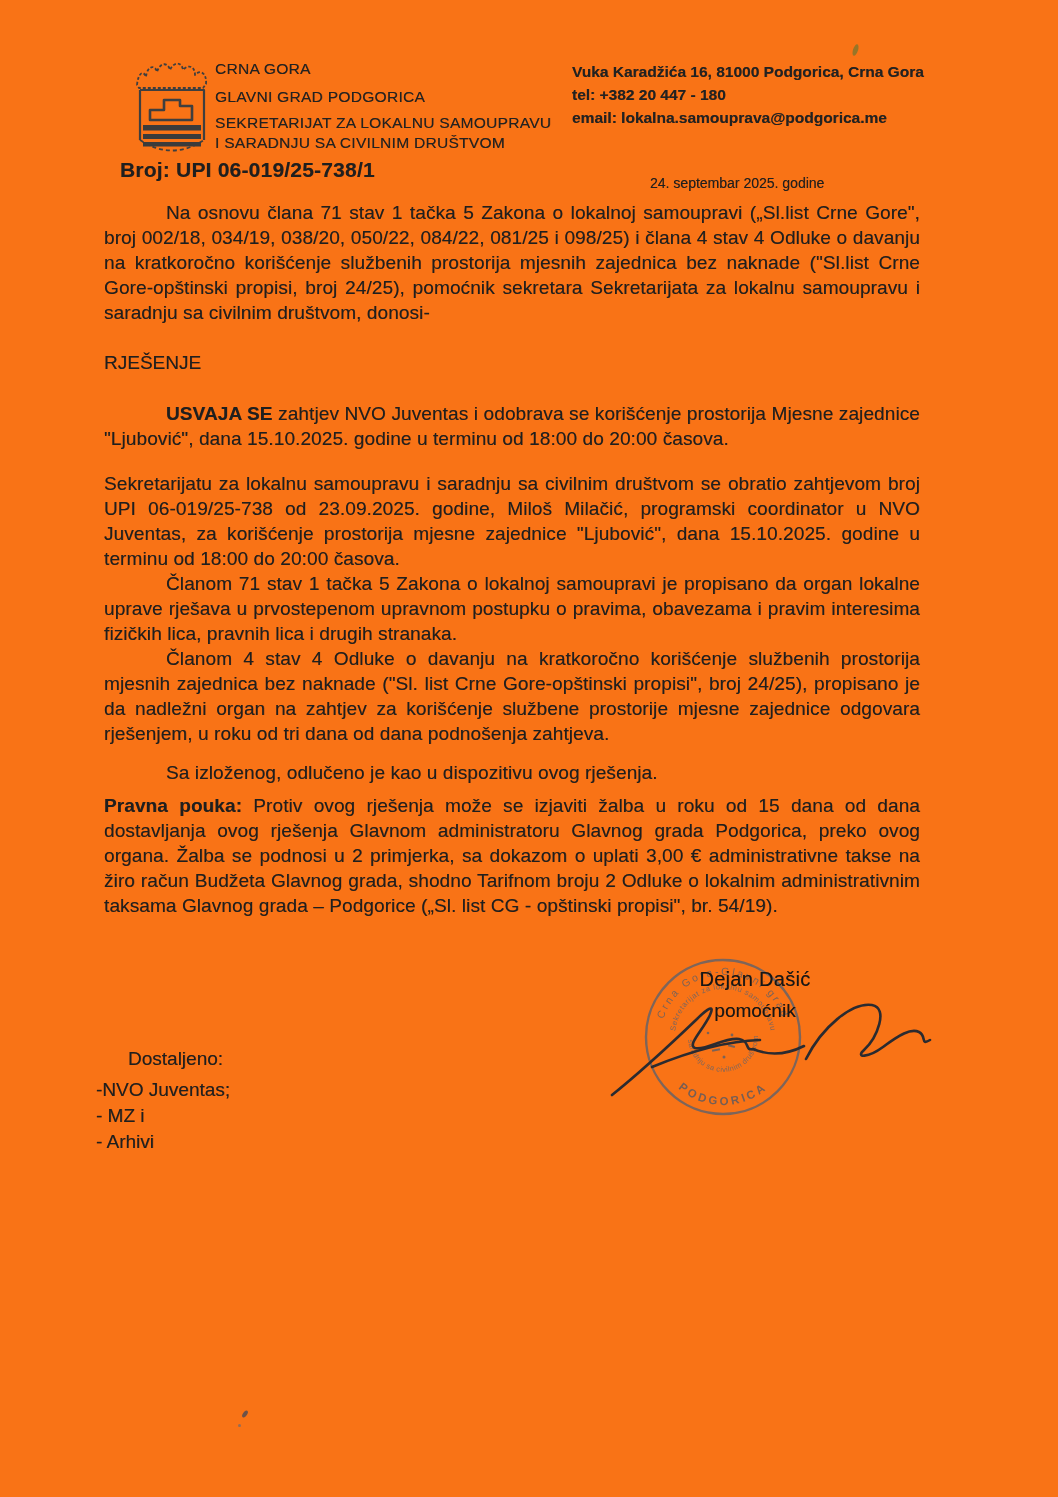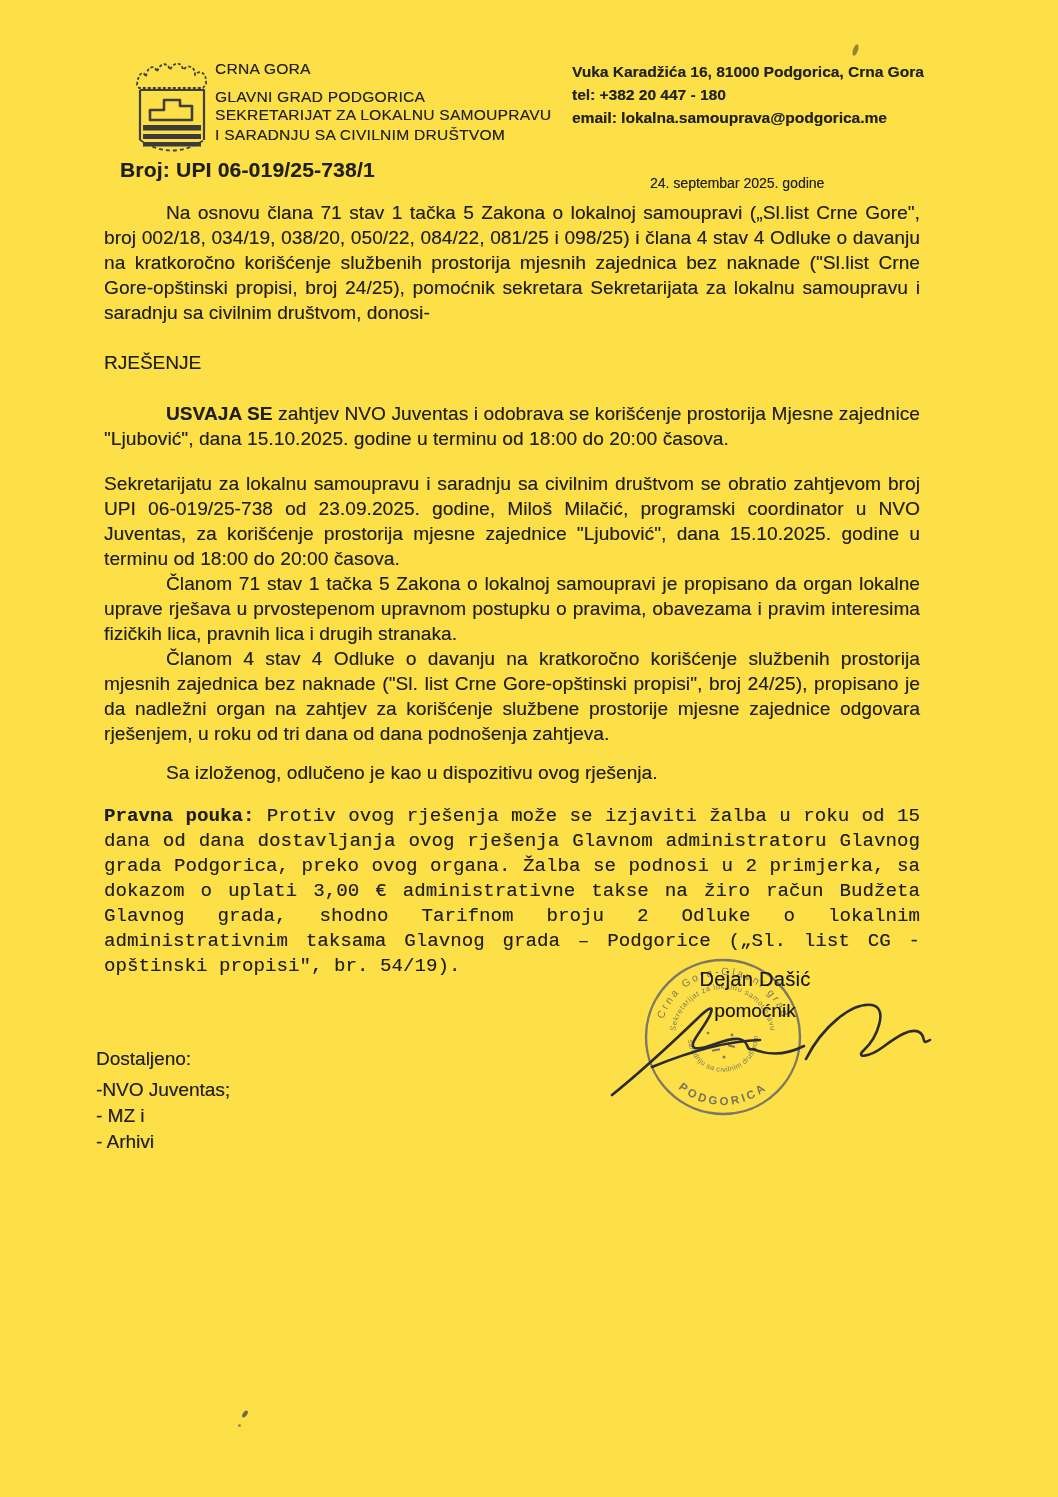--- a/index.html
+++ b/index.html
@@ -1,31 +1,31 @@
 <!DOCTYPE html>
 <html><head>
 <meta charset="utf-8">
 <style>
   html,body{margin:0;padding:0;background:#ffffff;}
   .page{
     position:relative;
     width:1058px;height:1497px;
-    background:#fde047;
+    background:#f97316;
     font-family:"Liberation Sans", sans-serif;
     color:#1f1f1f;
     overflow:hidden;
   }
   .txt{ text-shadow:0.3px 0.3px 0.45px rgba(20,20,20,0.45); }
 
   
   .coat{ position:absolute; left:130px; top:54px; width:84px; height:112px; }
   .org-block{ position:absolute; left:215px; top:60px; width:360px; }
   .org-line{ font-size:15.5px; letter-spacing:0.3px; color:#222; white-space:nowrap; }
   .org-l1{ margin-bottom:10px; }
-  .org-l2{ margin-bottom:0; }
+  .org-l2{ margin-bottom:8px; }
   .org-l3{ margin-bottom:2px; }
   .contact-block{ position:absolute; left:572px; top:60px; width:380px;font-weight:bold; }
   .contact-line{ font-size:15.5px; line-height:23px; color:#222; white-space:nowrap; }
   .pen-mark{
     position:absolute; left:853px; top:44px; width:5px; height:12px;
     background:#86762c; border-radius:50%; transform:rotate(18deg); opacity:0.85;
   }
 
   .ref-row{ position:absolute; left:120px; top:158px; width:816px; }
   .ref-number{ position:absolute; left:0; top:0; font-size:21px; font-weight:600; letter-spacing:0.2px; white-space:nowrap; }
@@ -37,32 +37,32 @@
     margin:0; font-size:19px; line-height:25px;
     text-align:justify; letter-spacing:0.1px;
   }
   .indent{ text-indent:62px; }
   .center-head{ text-align:left; font-weight:normal; font-size:19px; }
   .mb-intro{ margin-bottom:27px; }
   .mb-title{ margin-bottom:27px; }
   .mb-usvaja{ margin-bottom:20px; }
   .mb-obraz{ margin-bottom:12px; }
   .mt-sa{ margin-top:14px; }
-  .mt-pouka{ margin-top:19px;font-family:Liberation Mono, monospace; }
+  .mt-pouka{ margin-top:8px; }
 
   
   .stamp-wrap{ position:absolute; left:600px; top:945px; width:340px; height:195px; }
   .sig-name{ position:absolute; left:640px; top:968px; width:230px; text-align:center;
              font-size:20px; color:#161616; letter-spacing:0.3px; }
   .sig-title{ position:absolute; left:640px; top:1000px; width:230px; text-align:center;
               font-size:19px; color:#161616; }
 
   
   .distribution{ position:absolute; left:96px; top:1046px; font-size:19px; line-height:26px; color:#1f1f1f; }
-  .dist-label{ margin-bottom:5px; }
+  .dist-label{ margin-left:32px; margin-bottom:5px; }
 
   .speck{ position:absolute; left:243px; top:1410px; width:4px; height:8px;
           background:#4a4a55; border-radius:50%; transform:rotate(35deg); opacity:0.8; }
   .speck2{ position:absolute; left:238px; top:1424px; width:3px; height:3px;
           background:#6a6a74; border-radius:50%; opacity:0.7; }
 </style>
 </head>
 <body>
 
 <div class="page">

